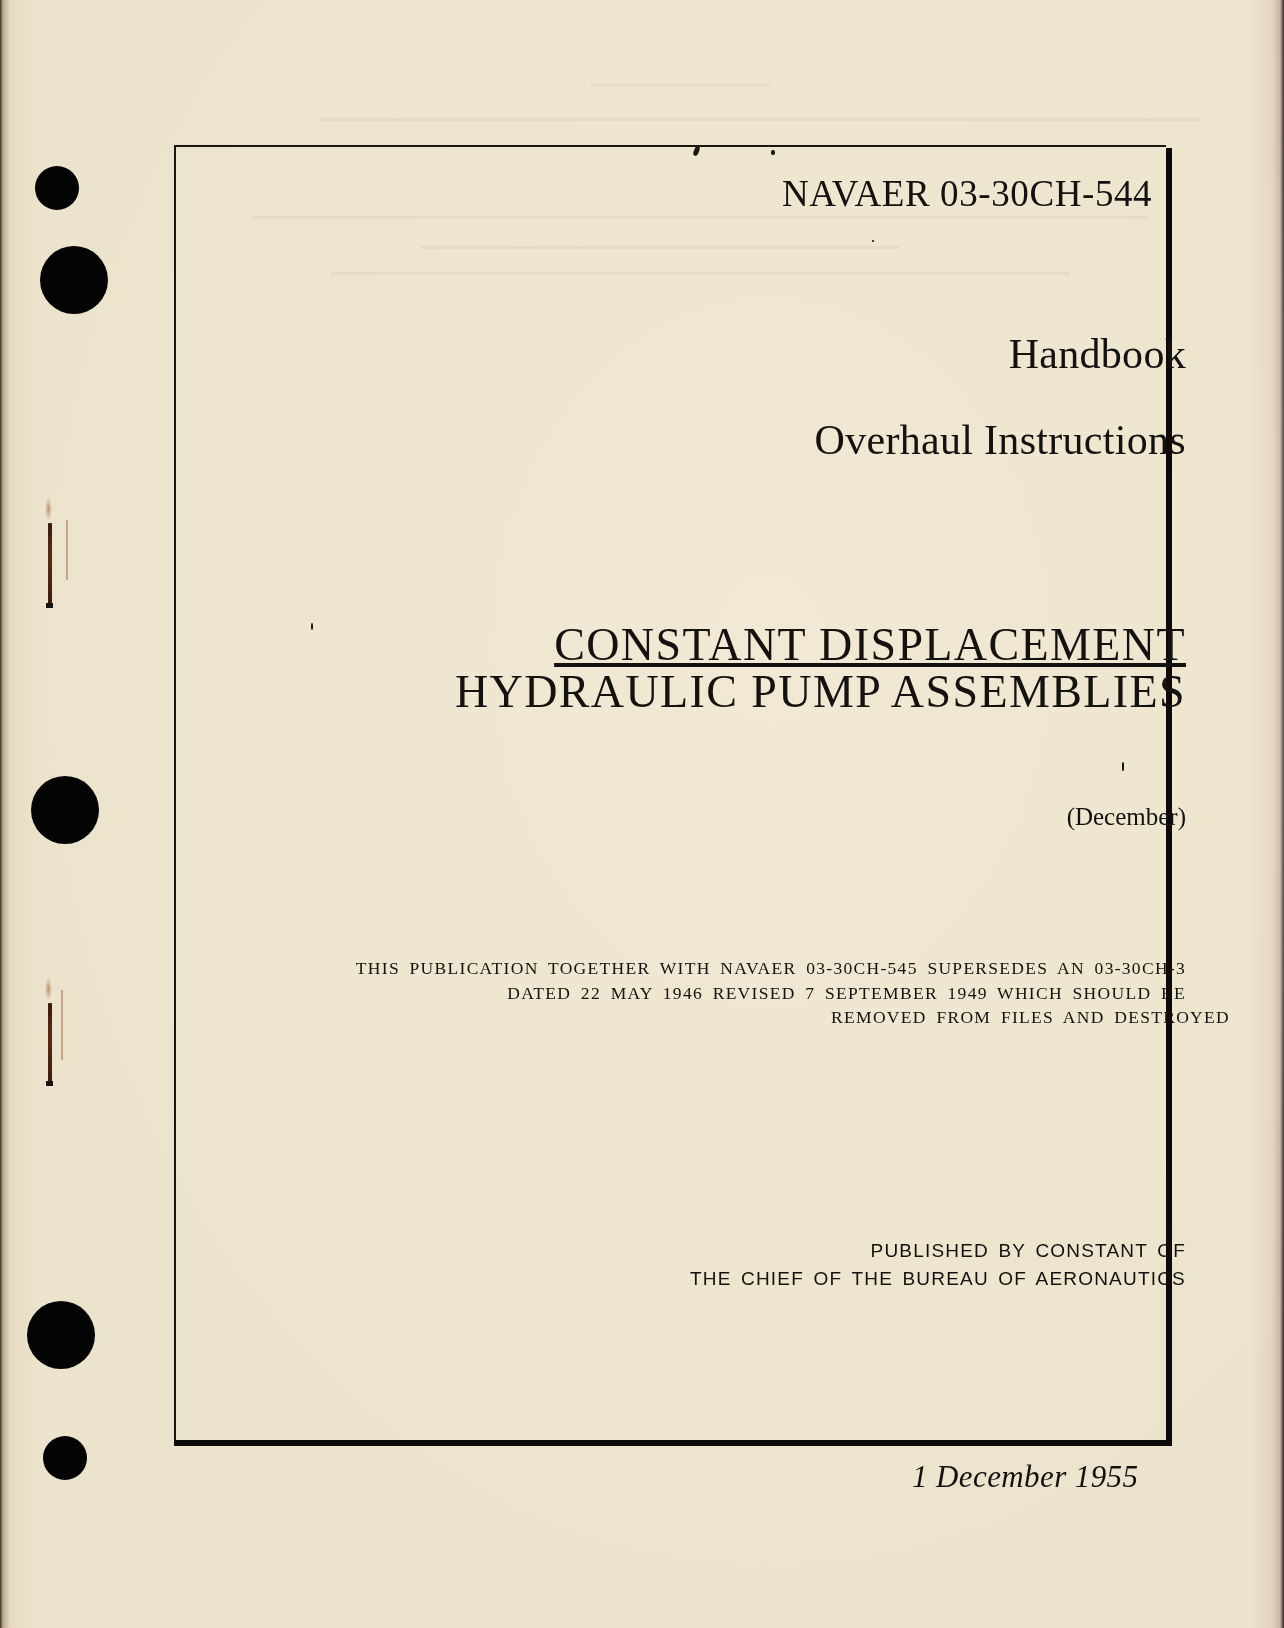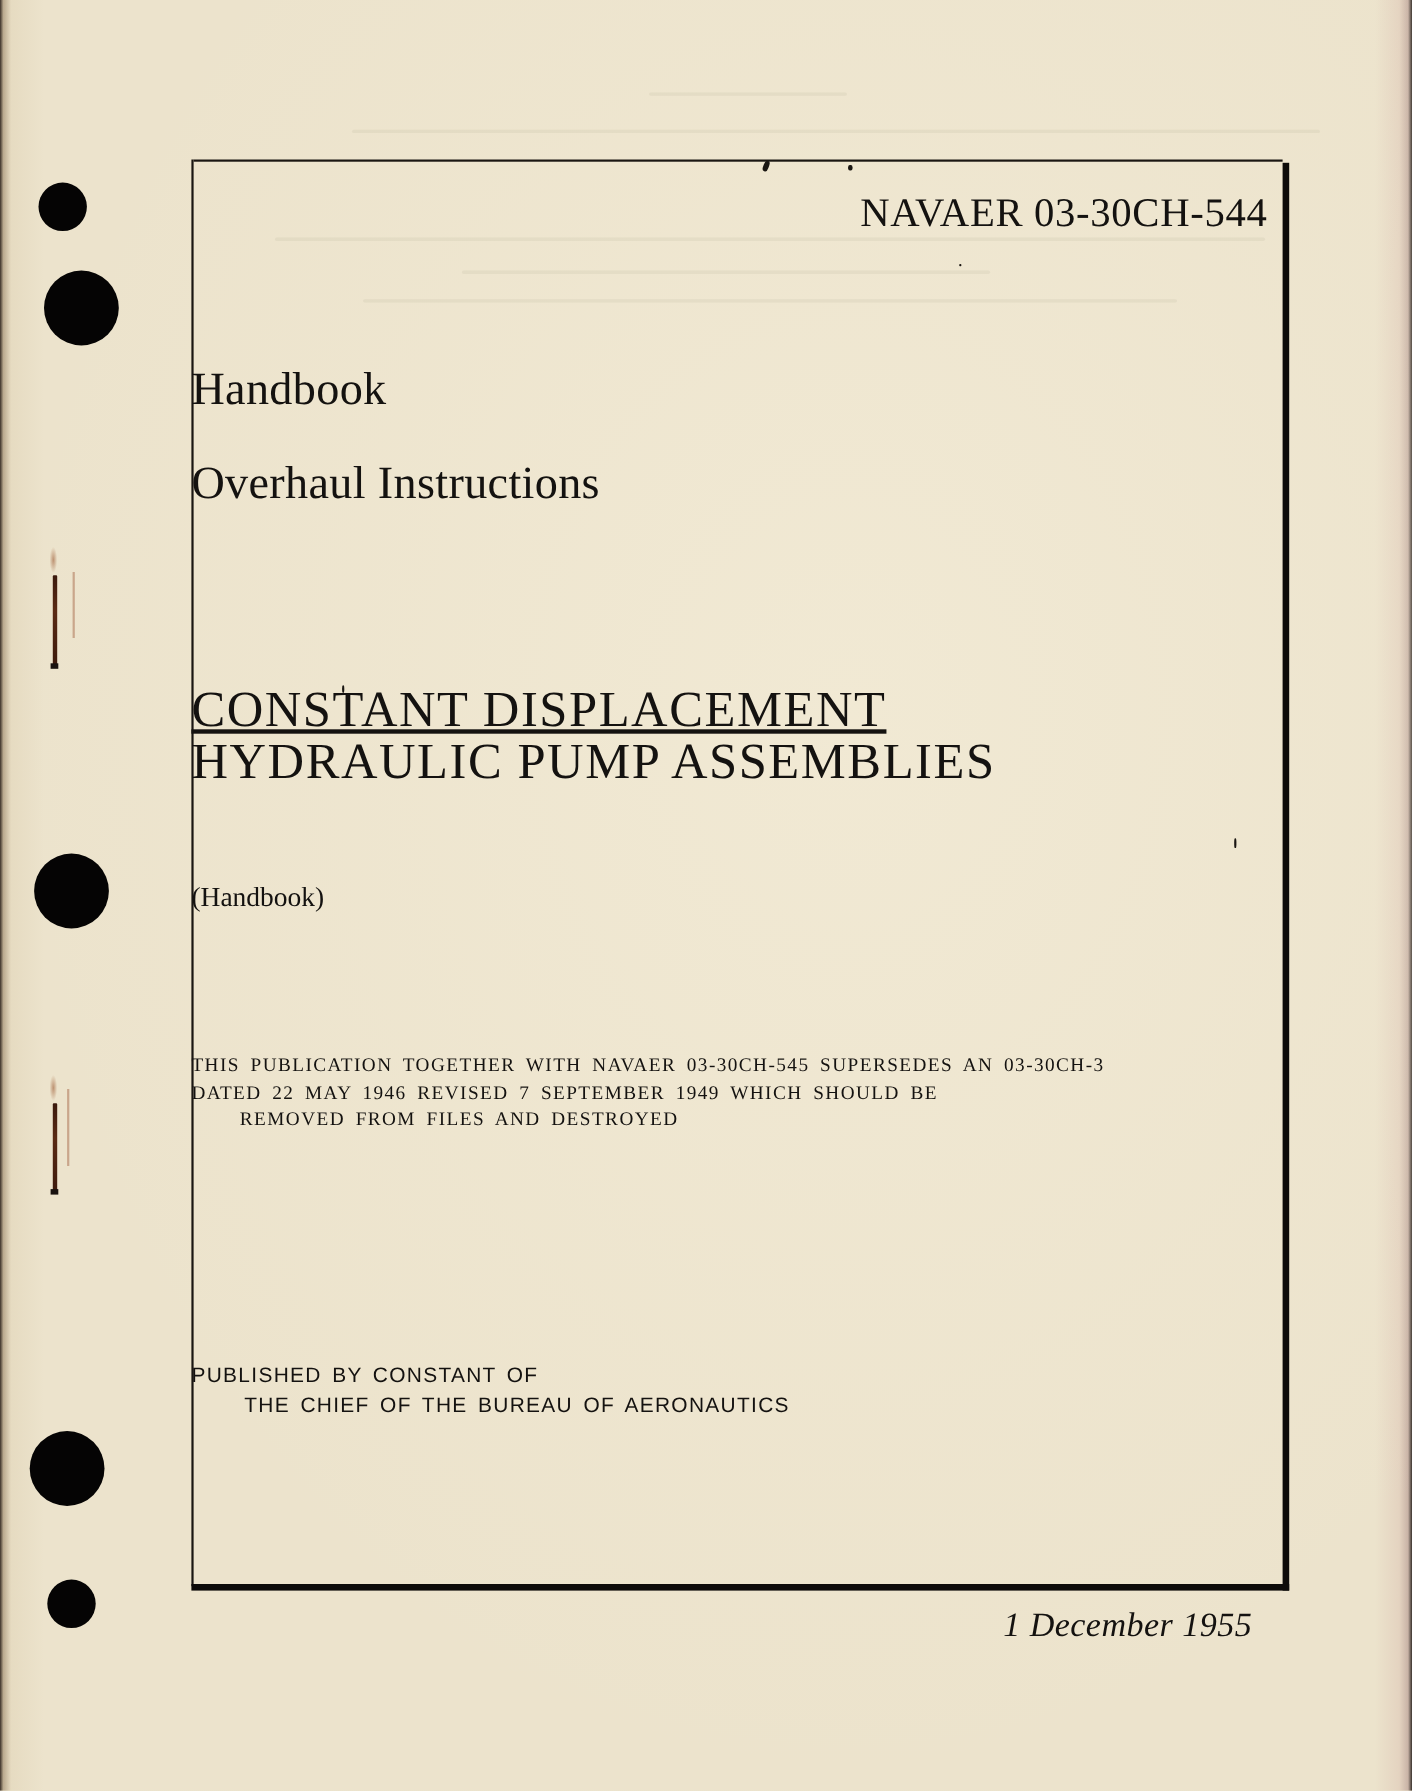--- a/index.html
+++ b/index.html
@@ -92,21 +92,21 @@
     }
     .doc-number {
       left: 782px; top: 172px;
       font-family: Liberation Serif, serif;
       font-size: 37px;
       letter-spacing: 0.6px;
       color: #141210;
     }
     .center {
       left: 174px; width: 1012px;
-      text-align: left;
+      text-align: right;
     }
     .handbook {
       top: 330px;
       font-size: 42px;
       letter-spacing: 0.3px;
     }
     .overhaul {
       top: 416px;
       font-size: 42px;
       letter-spacing: 0.3px;
@@ -139,21 +139,21 @@
     .notice1 { top: 958px; }
     .notice2 { top: 983px; }
     .notice3 { top: 1007px; margin-left: 44px; }
     .publisher {
       font-family: "Liberation Sans", sans-serif;
       font-size: 19px;
       letter-spacing: 1.2px;
       word-spacing: 3px;
     }
     .publisher1 { top: 1240px; }
-    .publisher2 { top: 1268px; padding-left: 48px; }
+    .publisher2 { top: 1268px; }
     .date {
       left: 912px; top: 1459px;
       font-size: 31px;
       font-style: italic;
       letter-spacing: 0.4px;
     }
     .bleed {
       position: absolute;
       height: 3px;
       background: rgba(120,110,90,0.08);
@@ -194,21 +194,21 @@
   <div class="speck" style="left:1122px;top:762px;width:2px;height:9px;"></div>
 
   <p class="text doc-number">NAVAER 03-30CH-544</p>
 
   <p class="text center handbook">Handbook</p>
   <p class="text center overhaul">Overhaul Instructions</p>
 
   <p class="text center title1">CONSTANT DISPLACEMENT</p>
   <p class="text center title2">HYDRAULIC PUMP ASSEMBLIES</p>
 
-  <p class="text center maker">(Handbook)</p>
+  <p class="text center maker">(December)</p>
 
   <div>
     <p class="text center notice notice1">THIS PUBLICATION TOGETHER WITH NAVAER 03-30CH-545 SUPERSEDES AN 03-30CH-3</p>
     <p class="text center notice notice2">DATED 22 MAY 1946 REVISED 7 SEPTEMBER 1949 WHICH SHOULD BE</p>
     <p class="text center notice notice3">REMOVED FROM FILES AND DESTROYED</p>
   </div>
 
   <div>
     <p class="text center publisher publisher1">PUBLISHED BY CONSTANT OF</p>
     <p class="text center publisher publisher2">THE CHIEF OF THE BUREAU OF AERONAUTICS</p>

